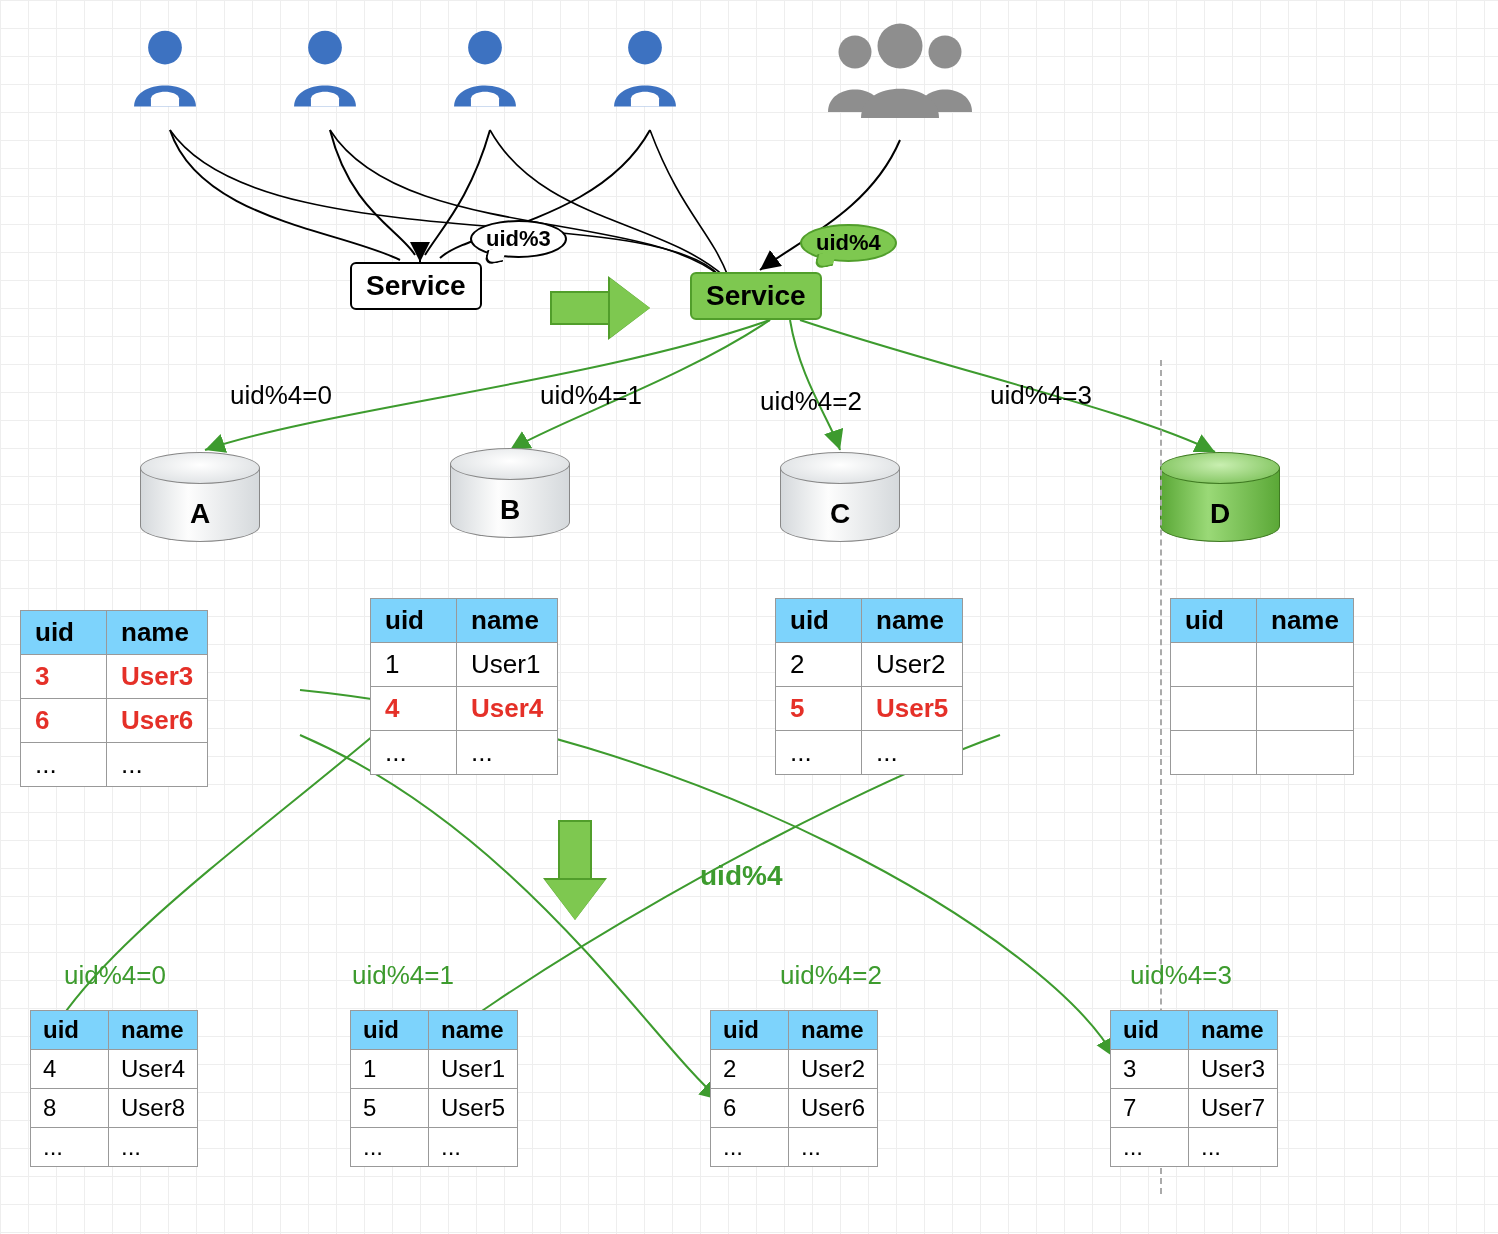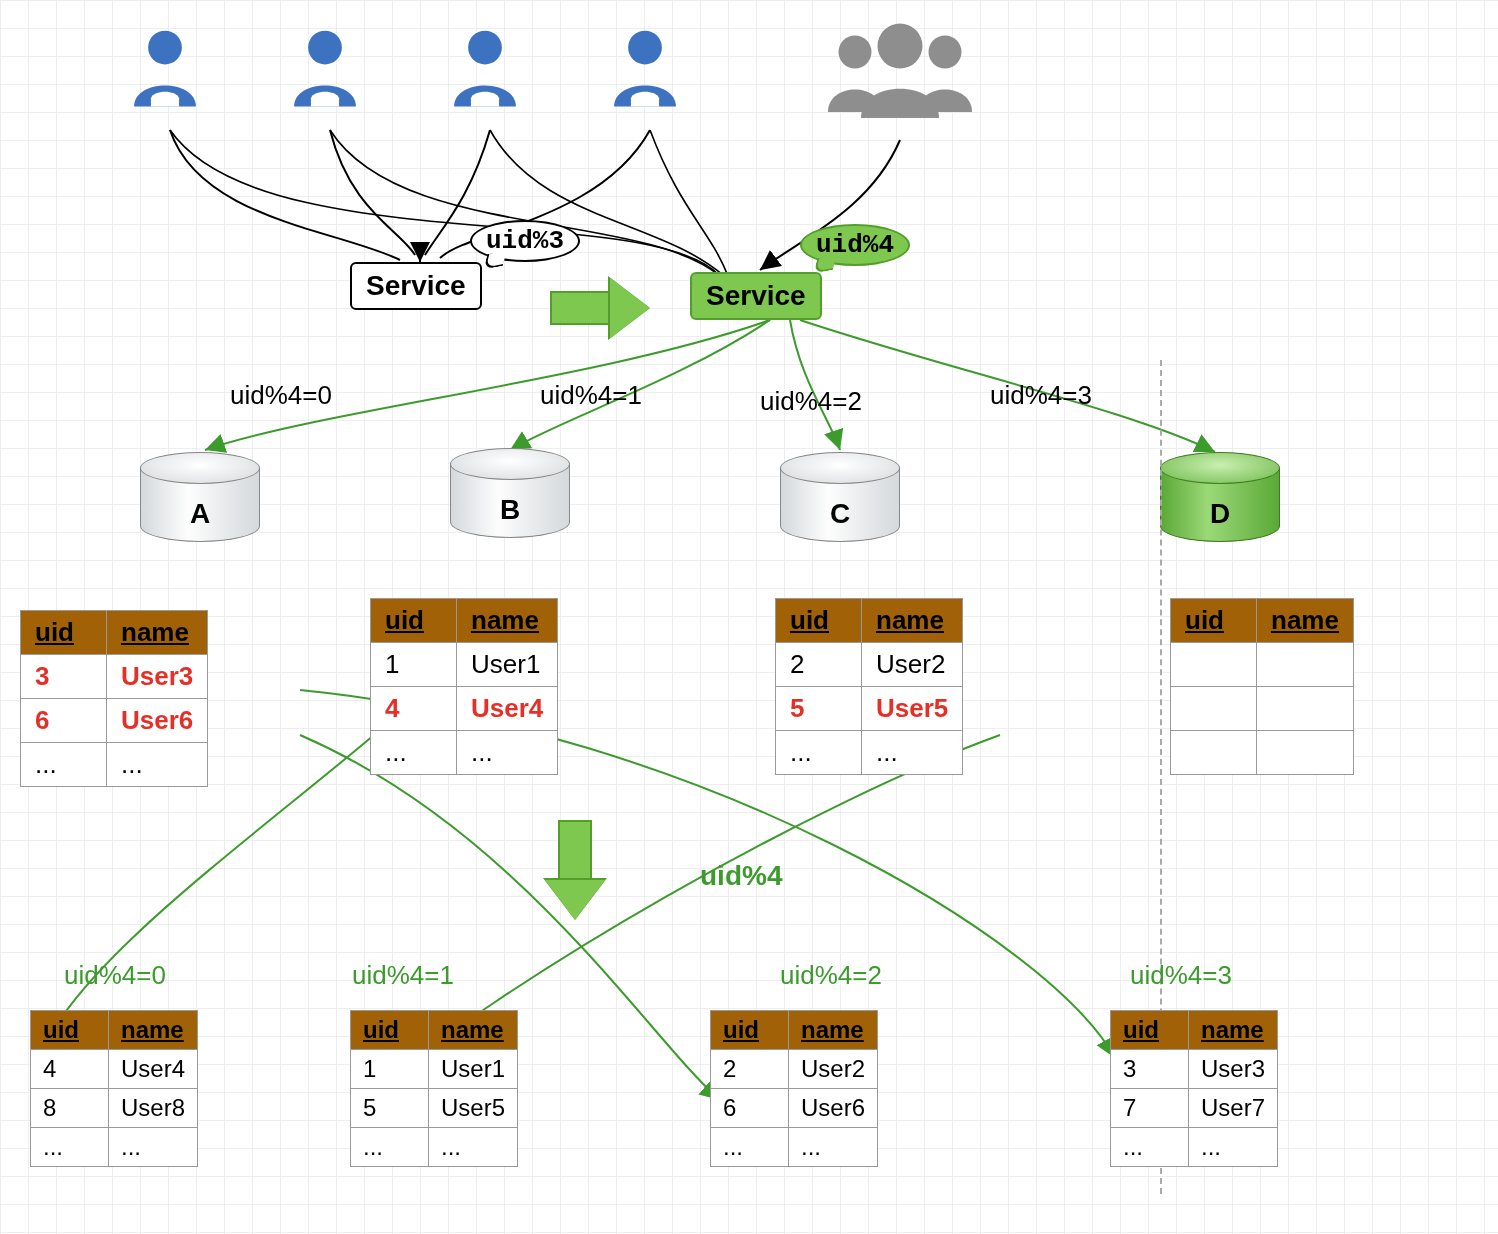--- a/index.html
+++ b/index.html
@@ -46,23 +46,22 @@
   }
   .svc.green { background: #7ec850; border-color: #519e2b; }
 
   
   .bub {
     position: absolute;
     border: 2px solid #000;
     border-radius: 50% / 50%;
     padding: 4px 14px;
     font-weight: bold;
-    font-size: 26px;
+    font-size: 22px;
     background: #fff;
-    font-family: Liberation Mono, monospace;
   }
   .bub.tail::after {
     content:"";
     position:absolute;
     width:16px;height:14px;
     border-left:2px solid #000;
     border-bottom:2px solid #000;
     transform:skewX(-25deg) rotate(-12deg);
     background:#fff;
     bottom:-8px; left:14px;
@@ -156,21 +155,21 @@
     font-size:26px;
   }
   .tbl td,.tbl th{
     border:1px solid #999;
     padding:6px 14px;
     min-width:86px;
     text-align:left;
     font-weight:normal;
   }
   .tbl th{
-    background:#a16207;font-weight:bold;text-decoration:underline;
+    background:#7dd3fc;font-weight:bold;
   }
   .tbl .red td{ color:#e53028; font-weight:bold; }
   .tbl.sm td,.tbl.sm th{ min-width:78px; font-size:24px; padding:5px 12px;}
 
   
   .vline{
     position:absolute;top:360px;bottom:40px;left:1160px;width:0;
     border-left:2px dashed #aaa;
   }
 

